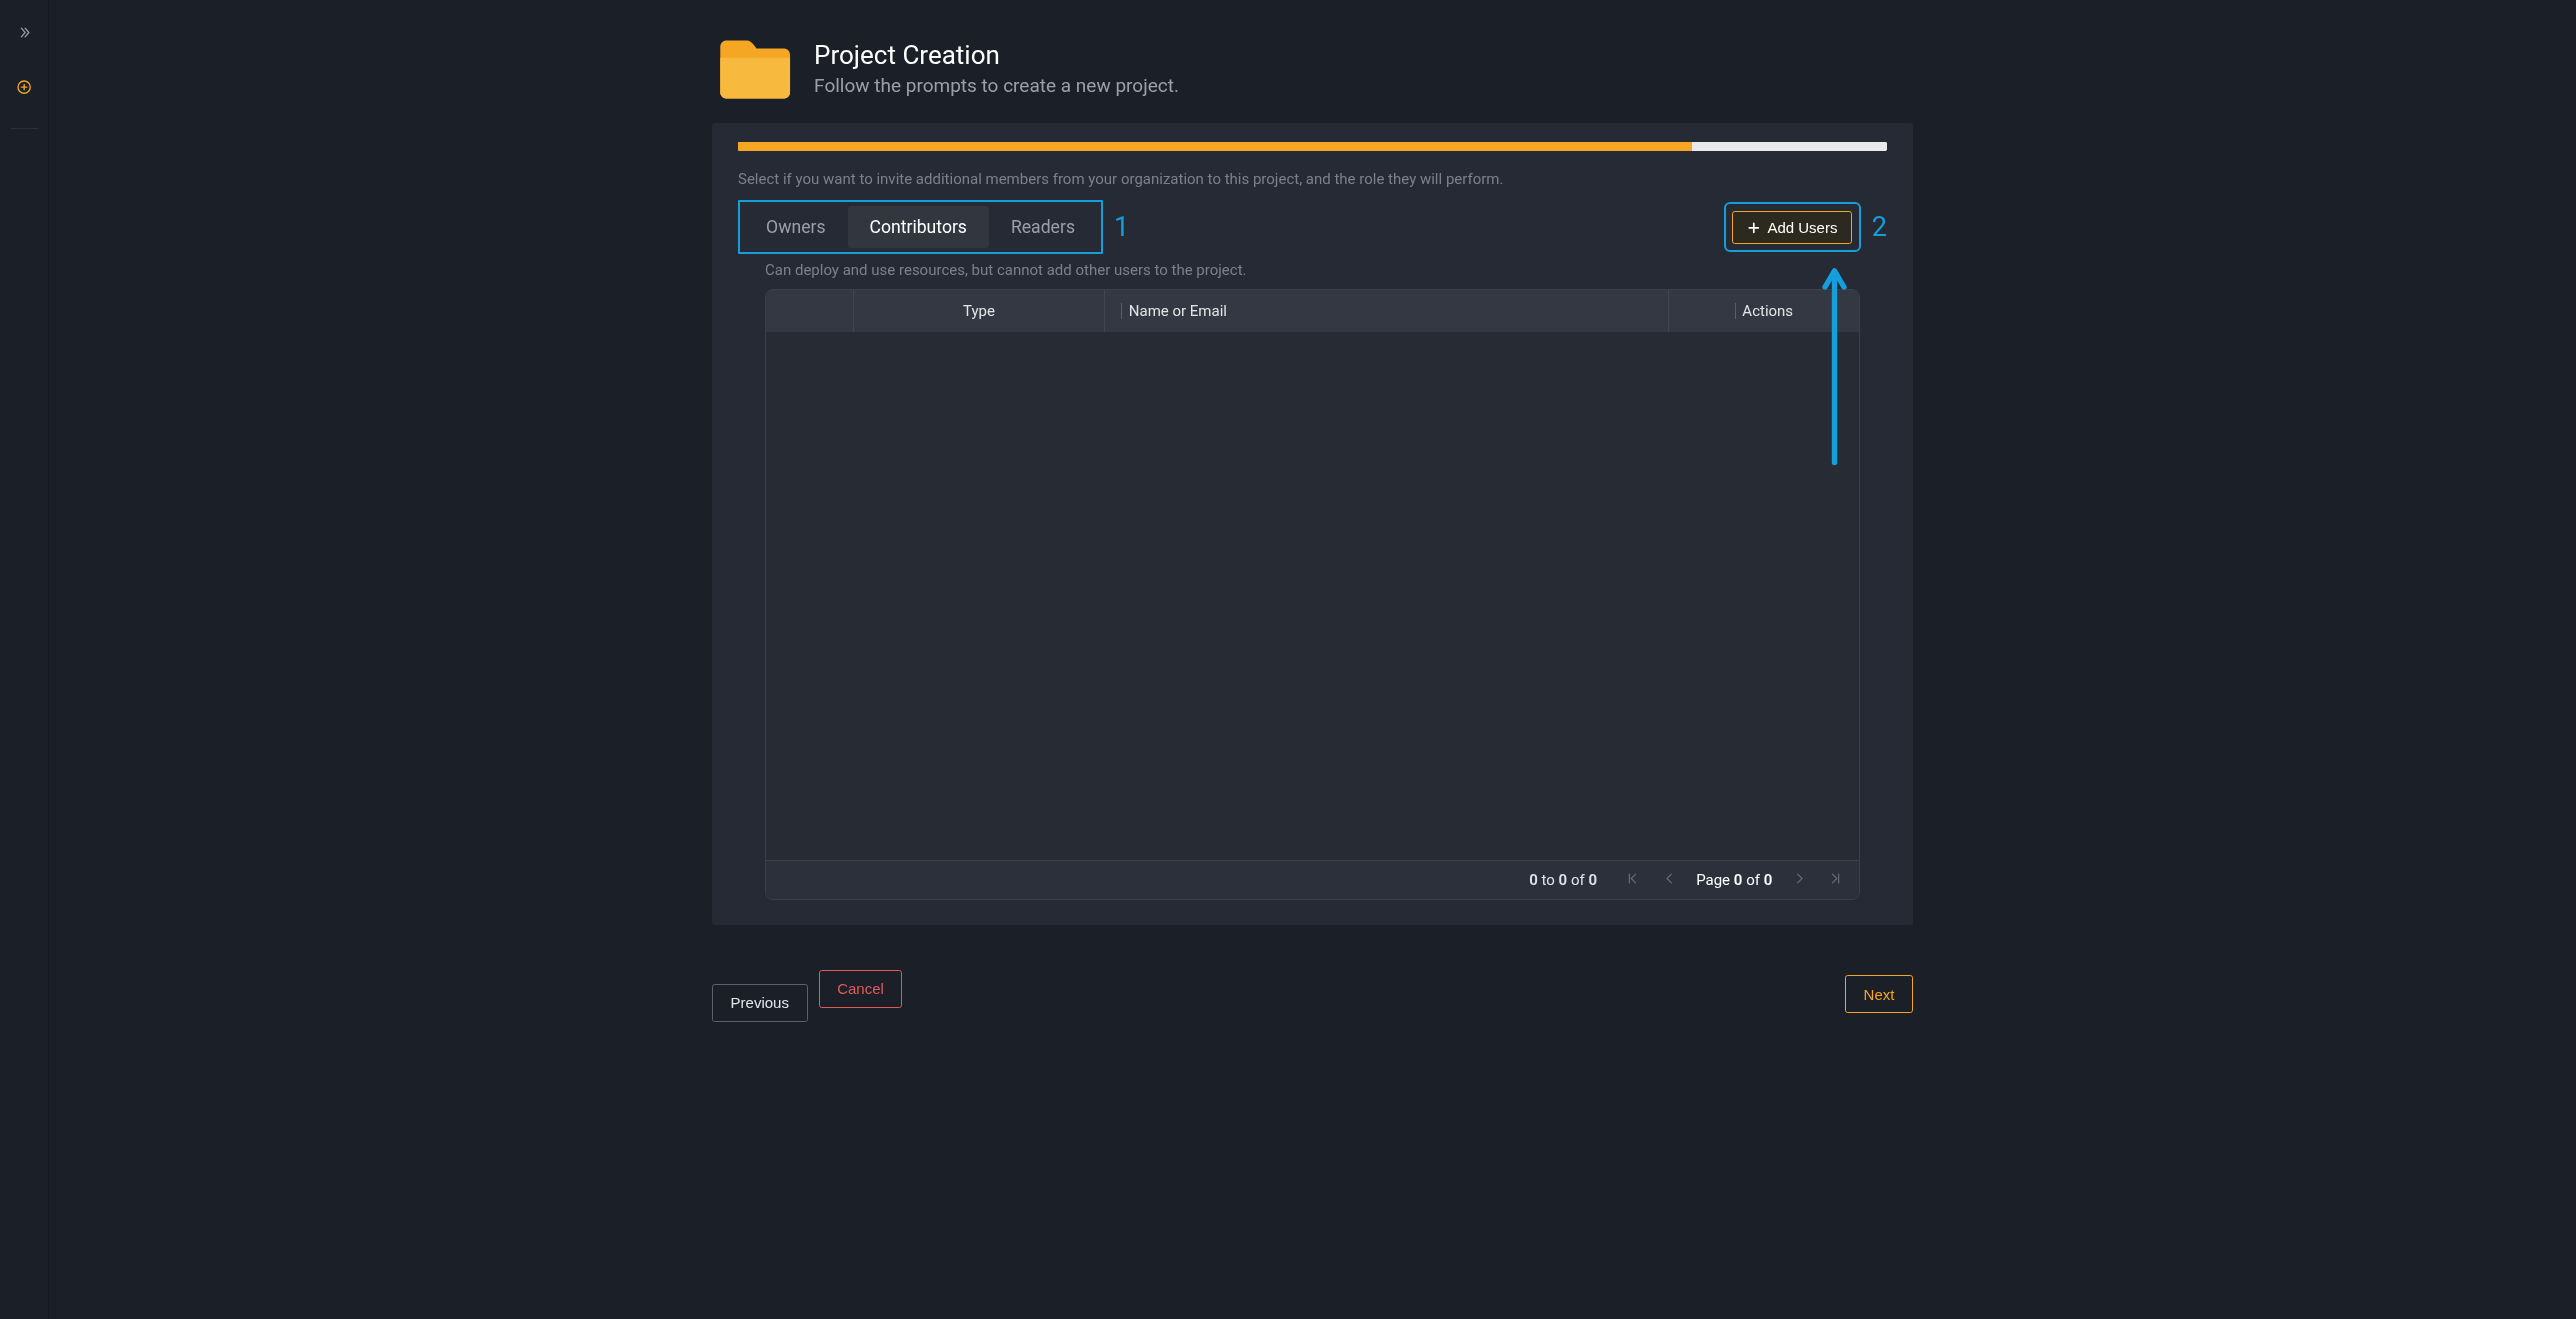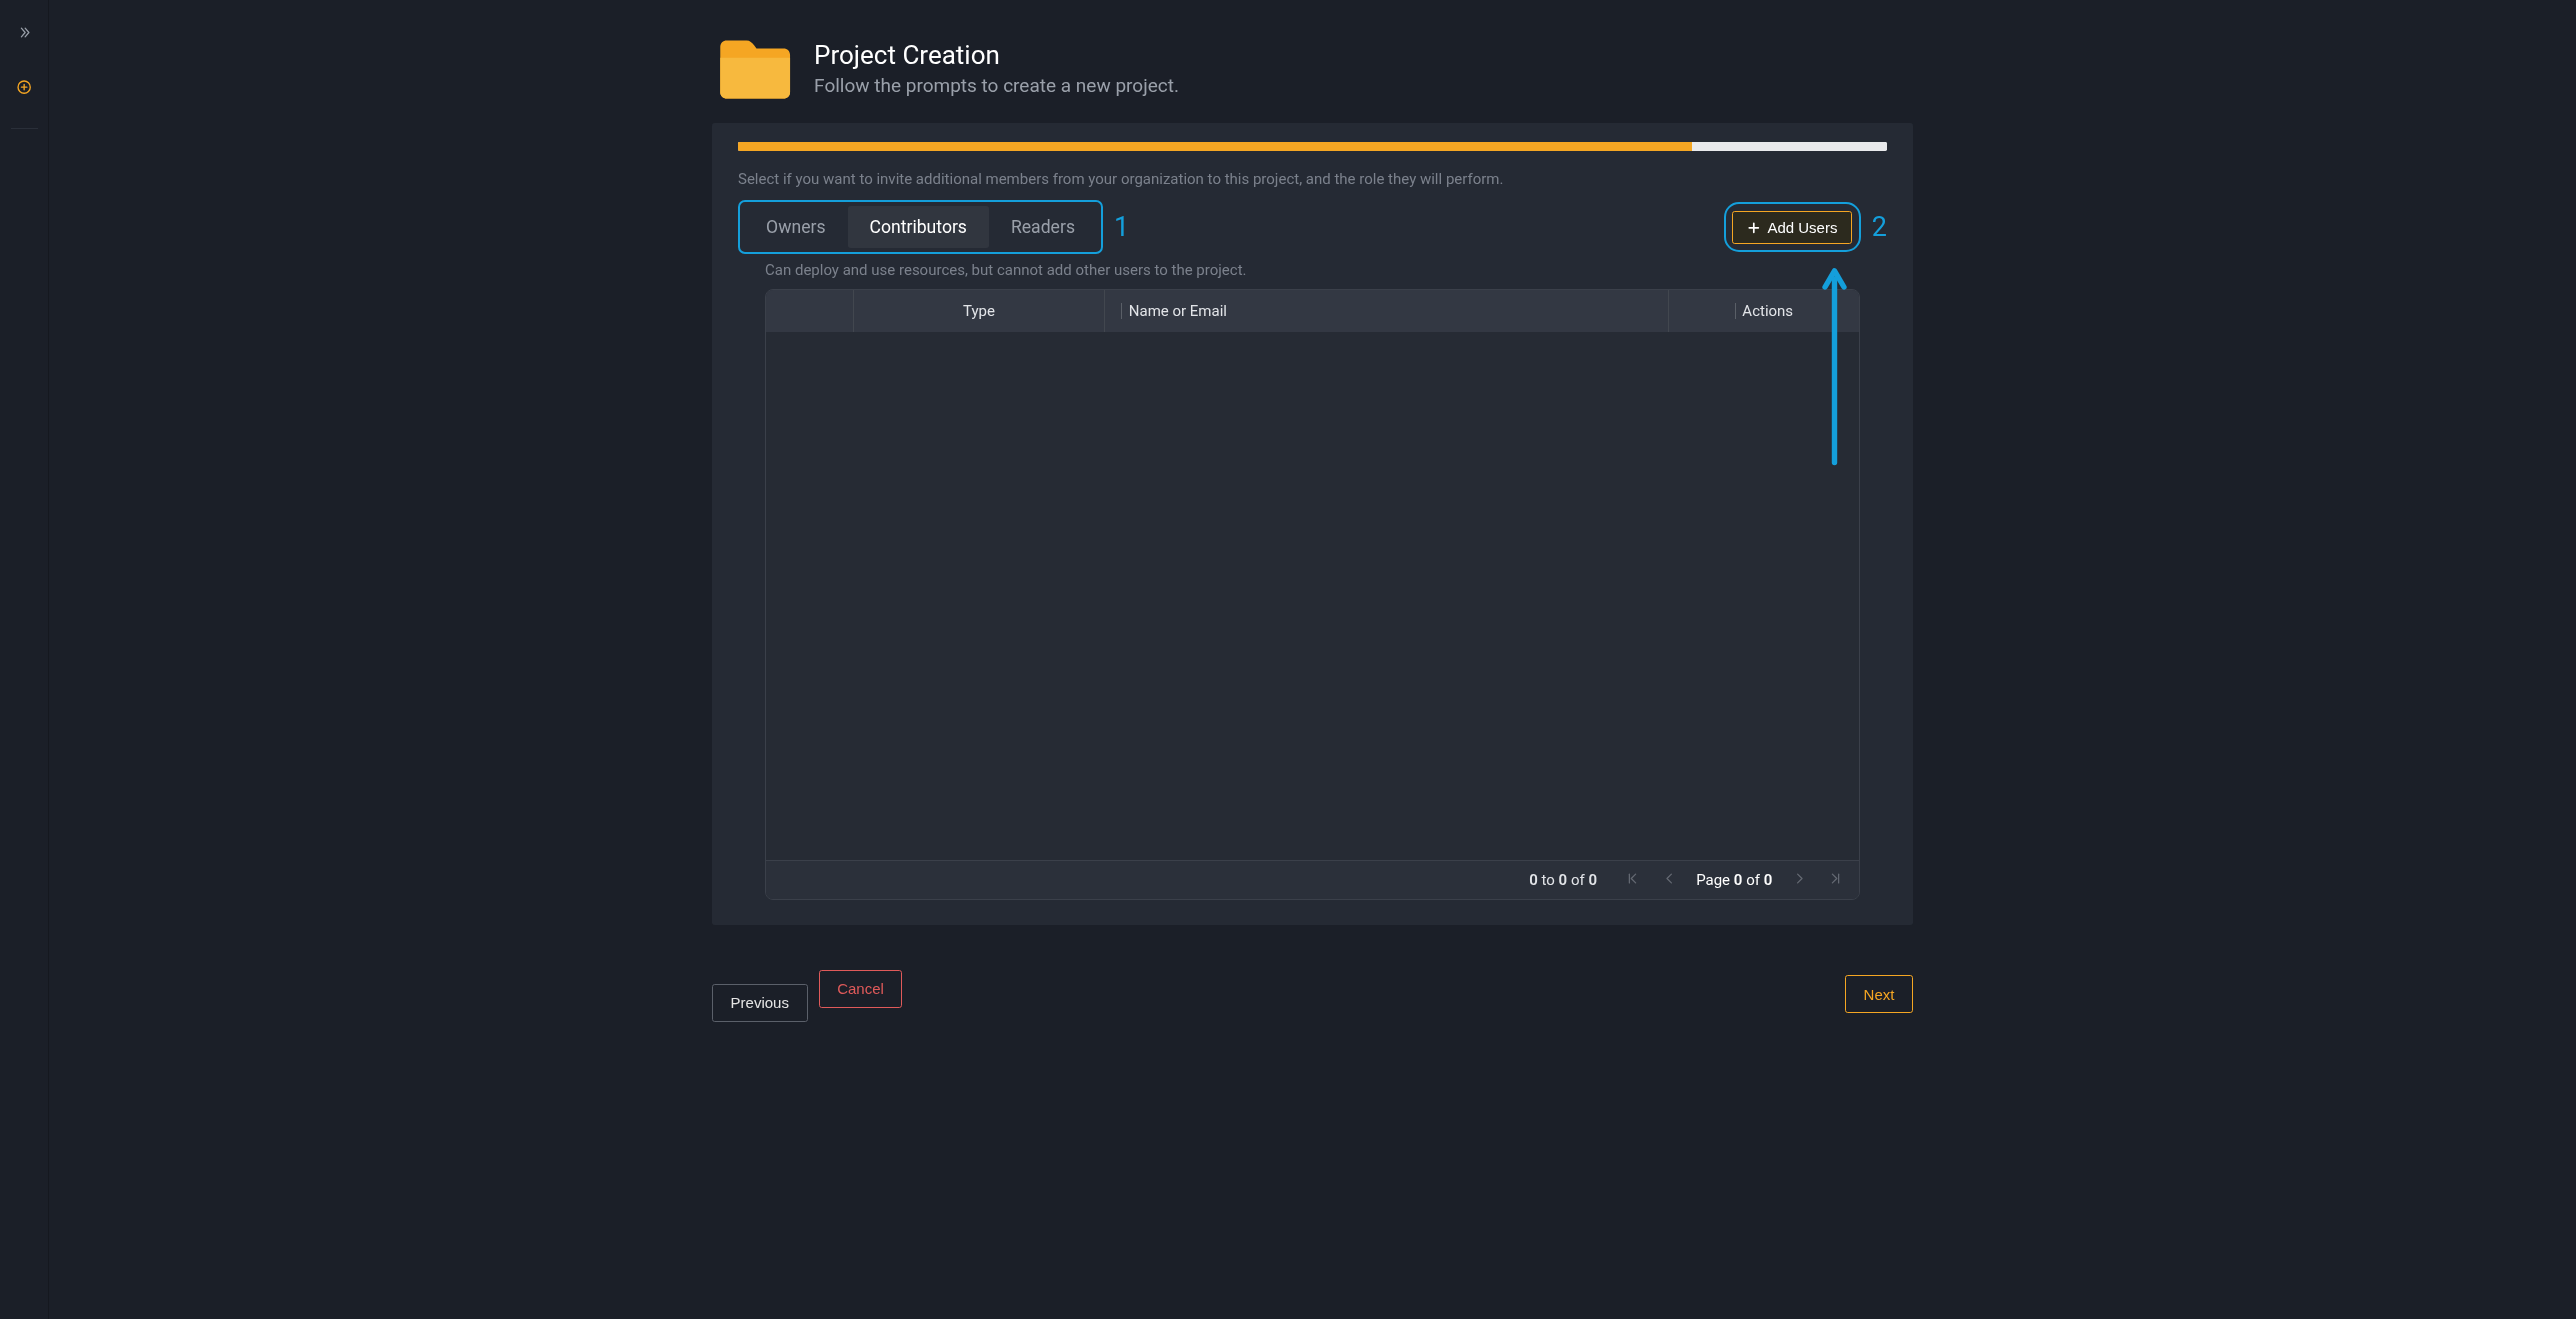--- a/index.html
+++ b/index.html
@@ -120,21 +120,21 @@
   .tab-row{
     display:flex;
     align-items:center;
     position:relative;
     margin-bottom:2.7px;
   }
 
   .tabs{
     display:flex;
     border:2.7px solid var(--annot);
-    border-radius:7px;
+    border-radius:1px;
     padding:4.1px;
     position:relative;
   }
   .tab{
     padding:11px 22px;
     font-size:17.6px;
     color:var(--text-dim);
     cursor:pointer;
     border-radius:2.7px;
   }
@@ -147,21 +147,21 @@
     font-size:27px;
     color:var(--annot);
     margin-left:11px;
     font-weight:400;
   }
 
   .spacer{flex:1;}
 
   .add-users-wrap{
     border:2.7px solid var(--annot);
-    border-radius:15px;
+    border-radius:6px;
     padding:6.8px;
     position:relative;
   }
   .add-users-btn{
     border:1.4px solid var(--accent);
     background:#2C2A1E;
     color:#fff;
     font-size:15px;
     padding:6.8px 13.6px;
     border-radius:2.7px;

